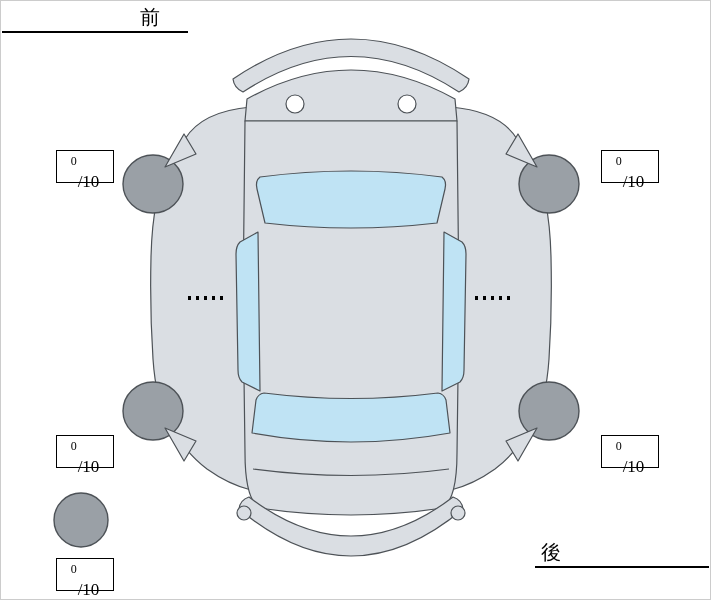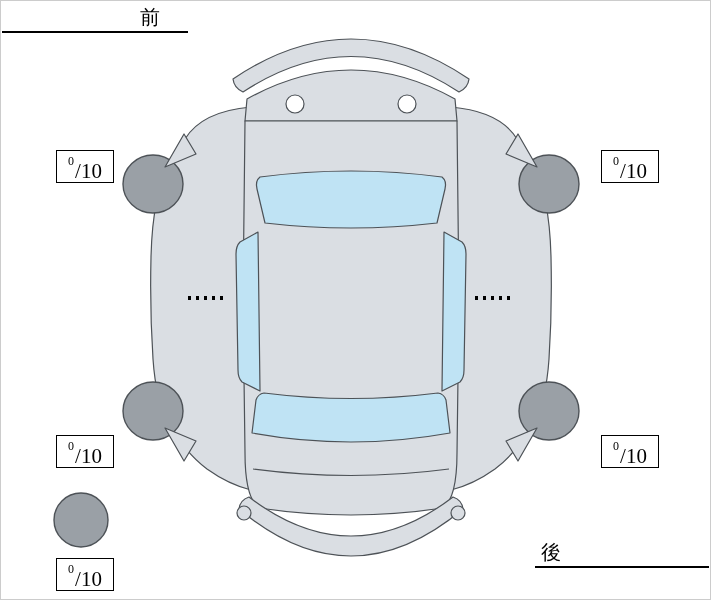--- a/index.html
+++ b/index.html
@@ -28,21 +28,21 @@
   .rear-rule{left:534px;top:565px;width:174px;}
 
   
   .score-box{
     position:absolute;width:58px;height:33px;box-sizing:border-box;
     background:#fff;border:1px solid #000;
     display:flex;align-items:center;justify-content:center;
     font-family:"Liberation Serif",serif;color:#000;
   }
   .score-box .num{font-size:12px;position:relative;top:-5px;margin-right:1px;}
-  .score-box .den{font-size:21px;position:relative;top:5px;}
+  .score-box .den{font-size:17px;position:relative;top:15px;}
   .box-fl{left:55px;top:149px;}
   .box-fr{left:600px;top:149px;}
   .box-rl{left:55px;top:434px;}
   .box-rr{left:600px;top:434px;}
   .box-spare{left:55px;top:557px;}
 </style>
 </head>
 <body>
 
 <div class="stage">

